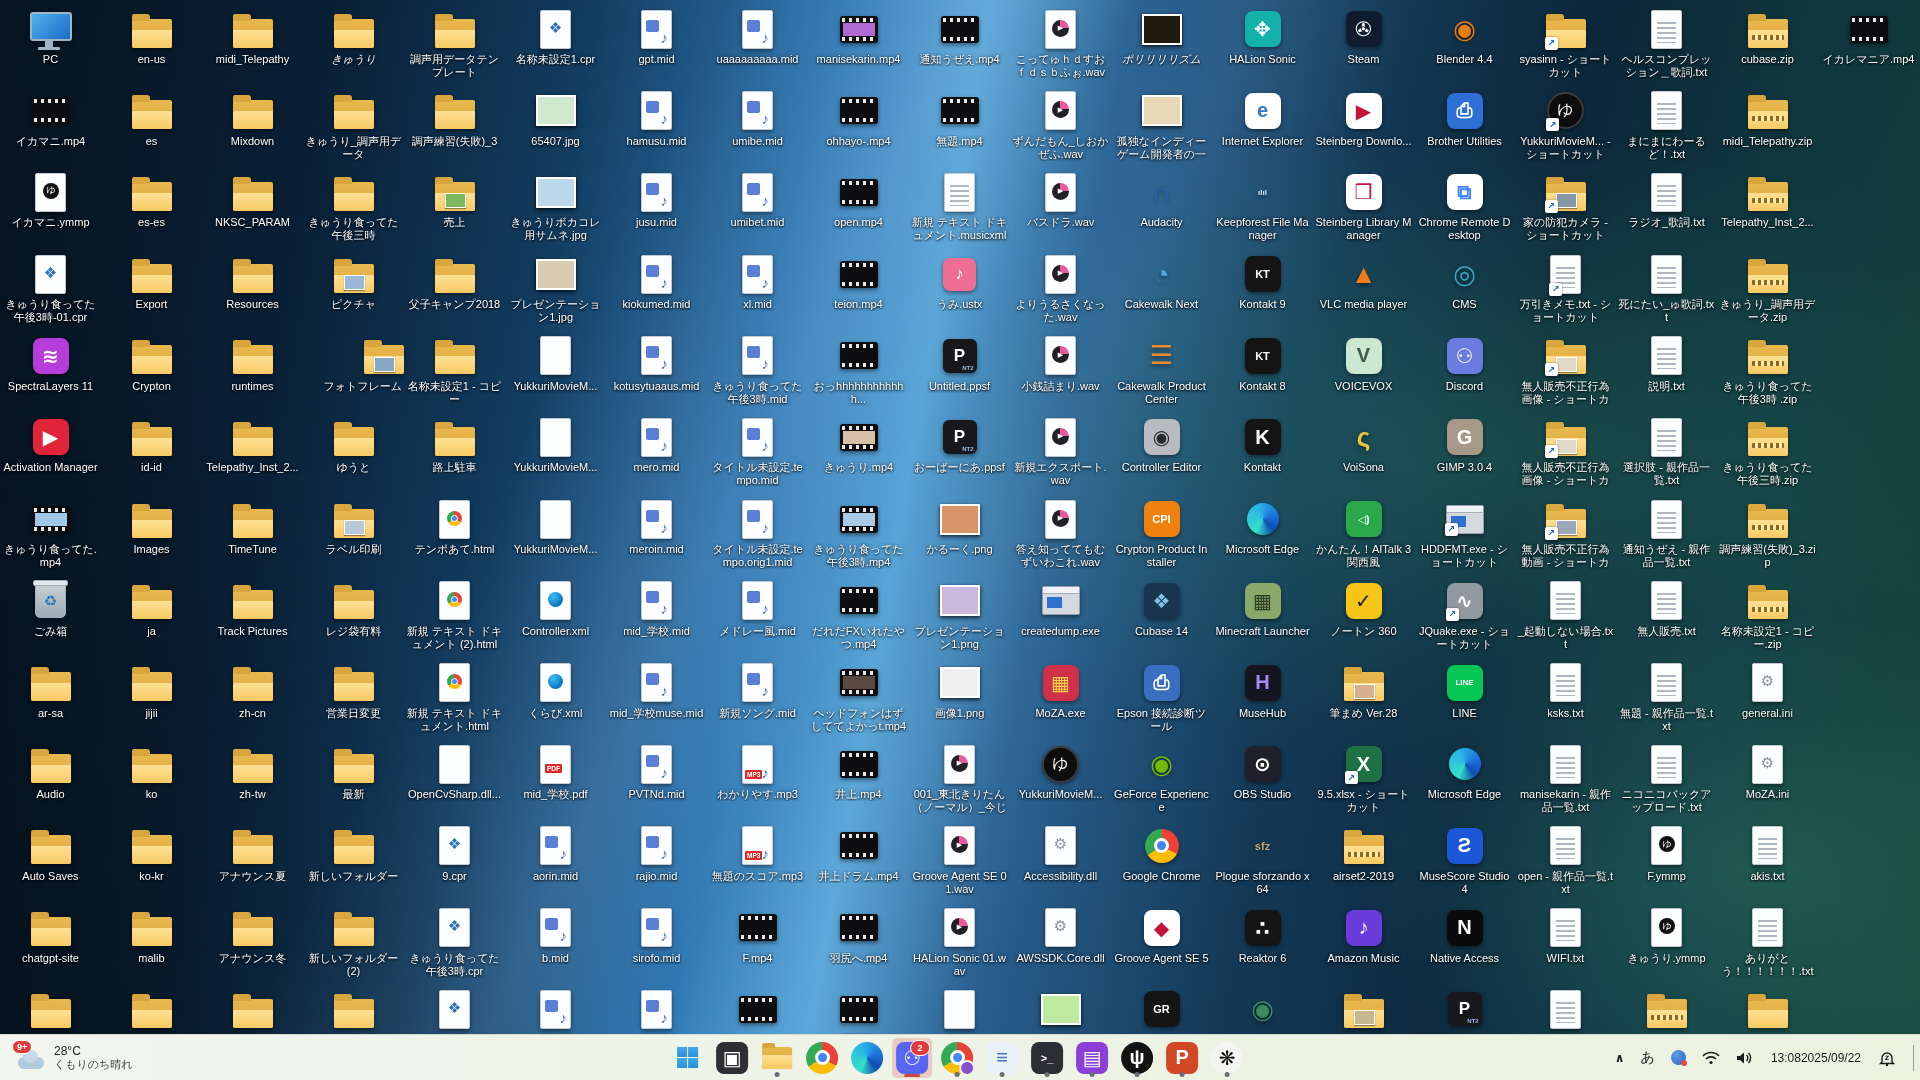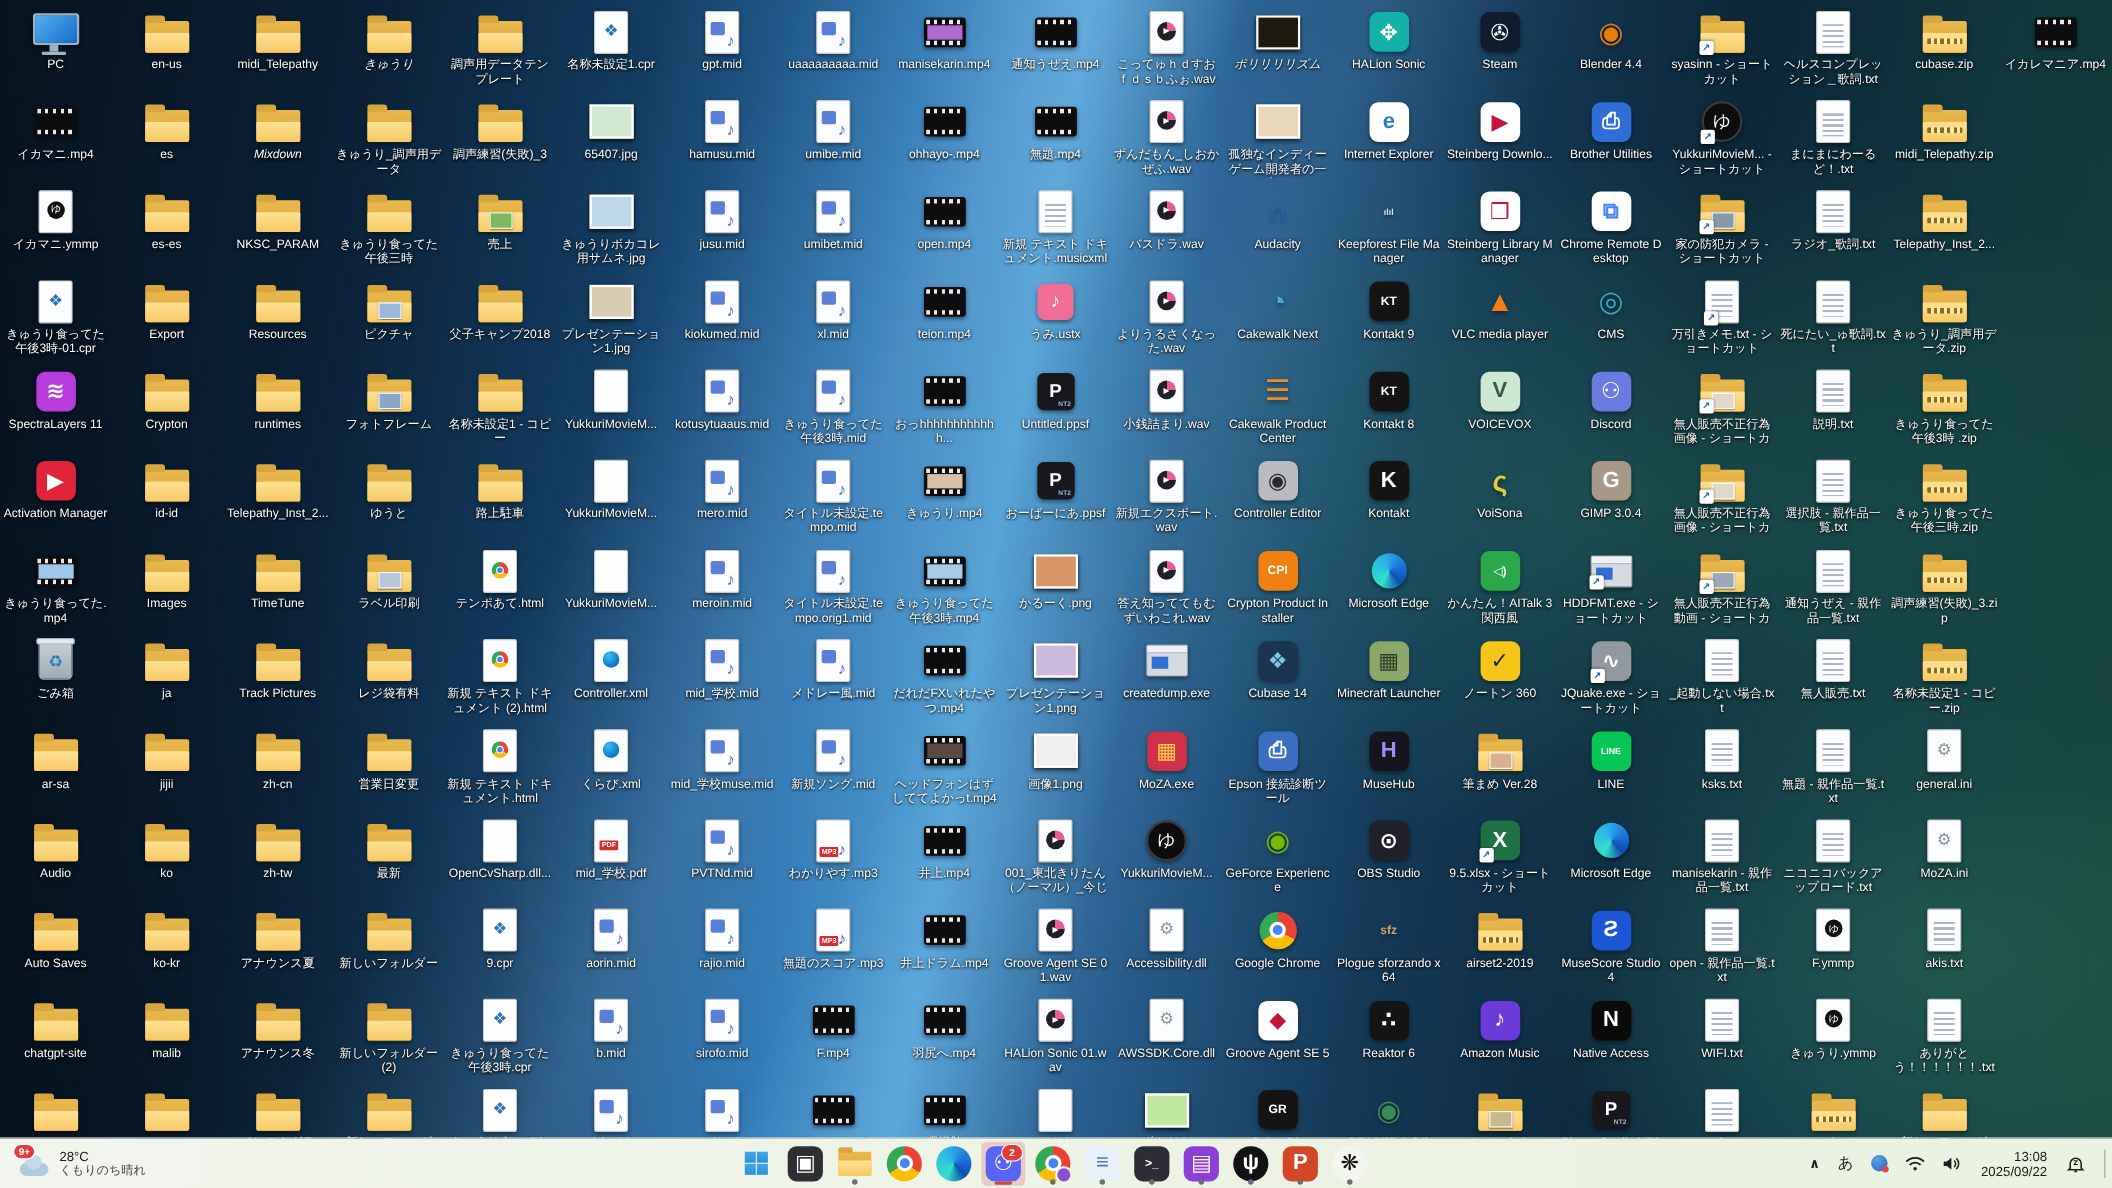--- a/index.html
+++ b/index.html
@@ -97,21 +97,21 @@
   .mini-f::before{content:"";position:absolute;top:-4px;left:0;width:13px;height:5px;background:#d9a63e;border-radius:2px 2px 0 0;}
   .mini-f::after{content:"";position:absolute;left:0;right:0;bottom:0;height:60%;background:linear-gradient(180deg,#ffe193,#f6c964);border-radius:1px;}
   .i-edge{width:32px;height:32px;border-radius:50%;background:conic-gradient(from 210deg,#35e0c8,#2bb3e8 35%,#1b68d8 65%,#0d4fb0 80%,#35e0c8);}
   .i-chrome.profile::before{content:"";position:absolute;right:-2px;bottom:-2px;width:12px;height:12px;border-radius:50%;background:#8a4fd0;border:2px solid #eef3e6;}
   #tray{position:absolute;right:6px;display:flex;align-items:center;gap:10px;height:45px;}
   .trbtn{display:flex;align-items:center;justify-content:center;height:34px;padding:0 3px;border-radius:4px;cursor:pointer;color:#1c1c1c;}
   .ime{font-size:14px;}
   .chev{font-size:12px;font-weight:bold;}
   .bluedot{position:relative;width:15px;height:15px;border-radius:50%;background:radial-gradient(circle at 35% 30%,#5aa0e8,#2a5fc0);}
   .bluedot::after{content:"";position:absolute;right:-1px;bottom:-1px;width:6px;height:6px;border-radius:50%;background:#e04848;}
-  #clock{display:flex;flex-direction:column;align-items:flex-end;line-height:14px;font-size:12px;color:#1b1b1b;padding:0 4px;border-radius:4px;cursor:pointer;}
+  #clock{display:flex;flex-direction:row;align-items:flex-end;line-height:14px;font-size:12px;color:#1b1b1b;padding:0 4px;border-radius:4px;cursor:pointer;}
   .showdesk{width:1px;height:26px;background:#9aa096;margin-left:4px;}
 </style>
 </head>
 <body>
 
 <div id="screen">
   <div id="icon-grid">
       <div class="cell" style="grid-area: 1 / 1;">
         <div class="ic">
           <div style="position: relative;">
@@ -290,21 +290,21 @@
         <div class="lbl">イカマニ.mp4</div>
       </div>
       <div class="cell" style="grid-area: 2 / 2;">
         <div class="ic">
           <div style="position: relative;">
             <div class="i-f"></div>
           </div>
         </div>
         <div class="lbl">es</div>
       </div>
-      <div class="cell" style="grid-area: 2 / 3; font-style: italic;">
+      <div class="cell" style="grid-area: 2 / 3;">
         <div class="ic">
           <div style="position: relative;">
             <div class="i-f"></div>
           </div>
         </div>
         <div class="lbl">Mixdown</div>
       </div>
       <div class="cell" style="grid-area: 2 / 4;">
         <div class="ic">
           <div style="position: relative;">
@@ -786,21 +786,21 @@
         <div class="lbl">Crypton</div>
       </div>
       <div class="cell" style="grid-area: 5 / 3;">
         <div class="ic">
           <div style="position: relative;">
             <div class="i-f"></div>
           </div>
         </div>
         <div class="lbl">runtimes</div>
       </div>
-      <div class="cell" style="grid-area: 5 / 4;">
+      <div class="cell" style="grid-area: 5 / 4; align-items: flex-end;">
         <div class="ic">
           <div style="position: relative;">
             <div class="i-f">
               <div class="chip" style="background:#88a8c8"></div>
             </div>
           </div>
         </div>
         <div class="lbl">フォトフレーム</div>
       </div>
       <div class="cell" style="grid-area: 5 / 5;">

